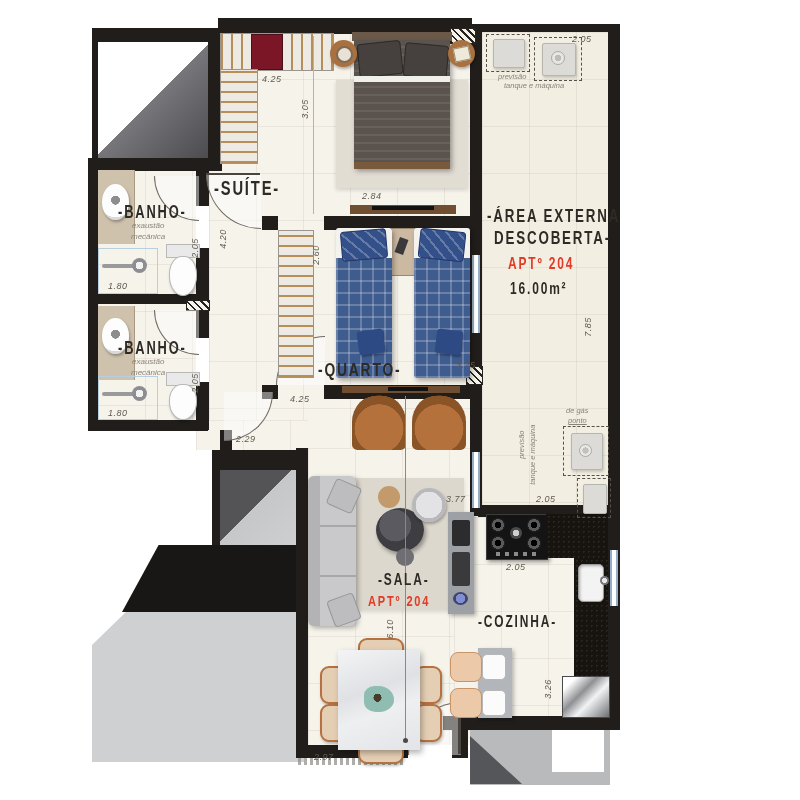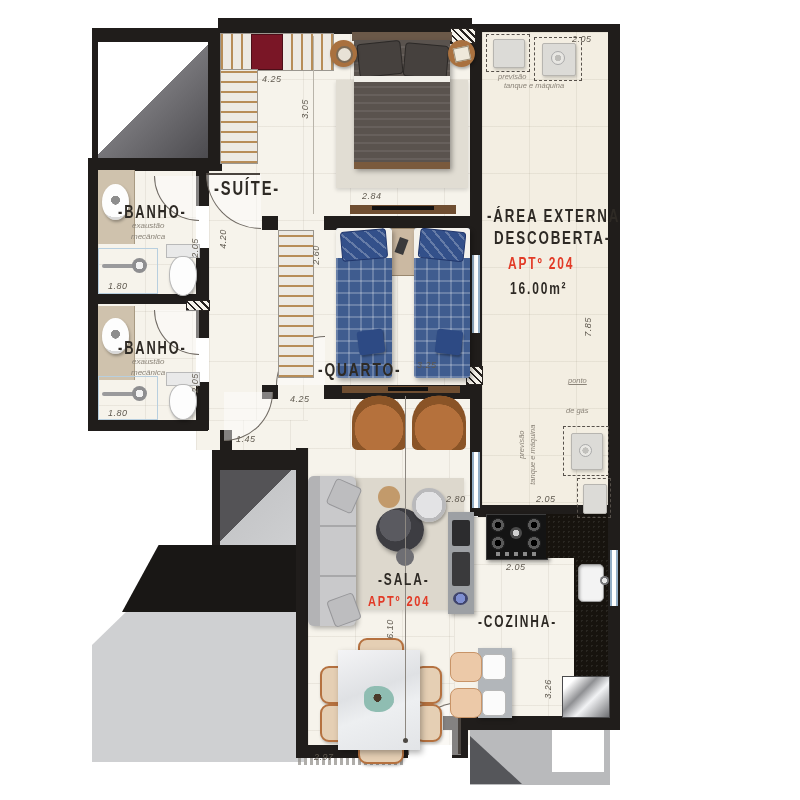--- a/index.html
+++ b/index.html
@@ -233,39 +233,39 @@
   <div class="lbl" style="left:487px;top:206px;font-size:14.5px;">-ÁREA EXTERNA</div>
   <div class="lbl" style="left:494px;top:228px;font-size:14.5px;">DESCOBERTA-</div>
   <div class="lbl red" style="left:508px;top:254px;font-size:13px;">APTº 204</div>
   <div class="lbl" style="left:510px;top:279px;font-size:13px;">16.00m²</div>
   <div class="lbl" style="left:378px;top:570px;font-size:13px;">-SALA-</div>
   <div class="lbl red" style="left:368px;top:592px;font-size:12px;">APTº 204</div>
   <div class="lbl" style="left:478px;top:612px;font-size:13px;">-COZINHA-</div>
 
   <div class="note" style="left:498px;top:72px;">previsão</div>
   <div class="note" style="left:504px;top:81px;">tanque e máquina</div>
-  <div class="note" style="left:568px;top:376px;text-decoration:underline;">ponto</div>
+  <div class="note" style="left:568px;top:416px;text-decoration:underline;">ponto</div>
   <div class="note" style="left:566px;top:406px;">de gás</div>
   <div class="note" style="left:508px;top:440px;transform:rotate(-90deg);transform-origin:center;">previsão</div>
   <div class="note" style="left:503px;top:450px;transform:rotate(-90deg);transform-origin:center;">tanque e máquina</div>
 
   <div class="dim" style="left:262px;top:74px;">4.25</div>
   <div class="dim vdim" style="left:295px;top:104px;">3.05</div>
   <div class="dim" style="left:362px;top:191px;">2.84</div>
   <div class="dim vdim" style="left:185px;top:243px;">2.05</div>
   <div class="dim" style="left:108px;top:281px;">1.80</div>
   <div class="dim vdim" style="left:185px;top:378px;">2.05</div>
   <div class="dim" style="left:108px;top:408px;">1.80</div>
   <div class="dim vdim" style="left:213px;top:234px;">4.20</div>
   <div class="dim vdim" style="left:306px;top:250px;">2.60</div>
-  <div class="dim" style="left:405px;top:360px;padding-left:12px;">3.25</div>
+  <div class="dim" style="left:444px;top:360px;padding-left:12px;">3.25</div>
   <div class="dim" style="left:290px;top:394px;">4.25</div>
-  <div class="dim" style="left:236px;top:434px;">1.45</div>
+  <div class="dim" style="left:236px;top:434px;">2.29</div>
   <div class="dim" style="left:572px;top:34px;">2.05</div>
   <div class="dim vdim" style="left:578px;top:322px;">7.85</div>
   <div class="dim" style="left:536px;top:494px;">2.05</div>
   <div class="dim" style="left:506px;top:562px;">2.05</div>
-  <div class="dim" style="left:446px;top:494px;">2.80</div>
+  <div class="dim" style="left:446px;top:494px;">3.77</div>
   <div class="dim vdim" style="left:380px;top:624px;">6.10</div>
   <div class="dim" style="left:314px;top:752px;">2.97</div>
   <div class="dim vdim" style="left:538px;top:684px;">3.26</div>
 
 </div>
 
 </body></html>

